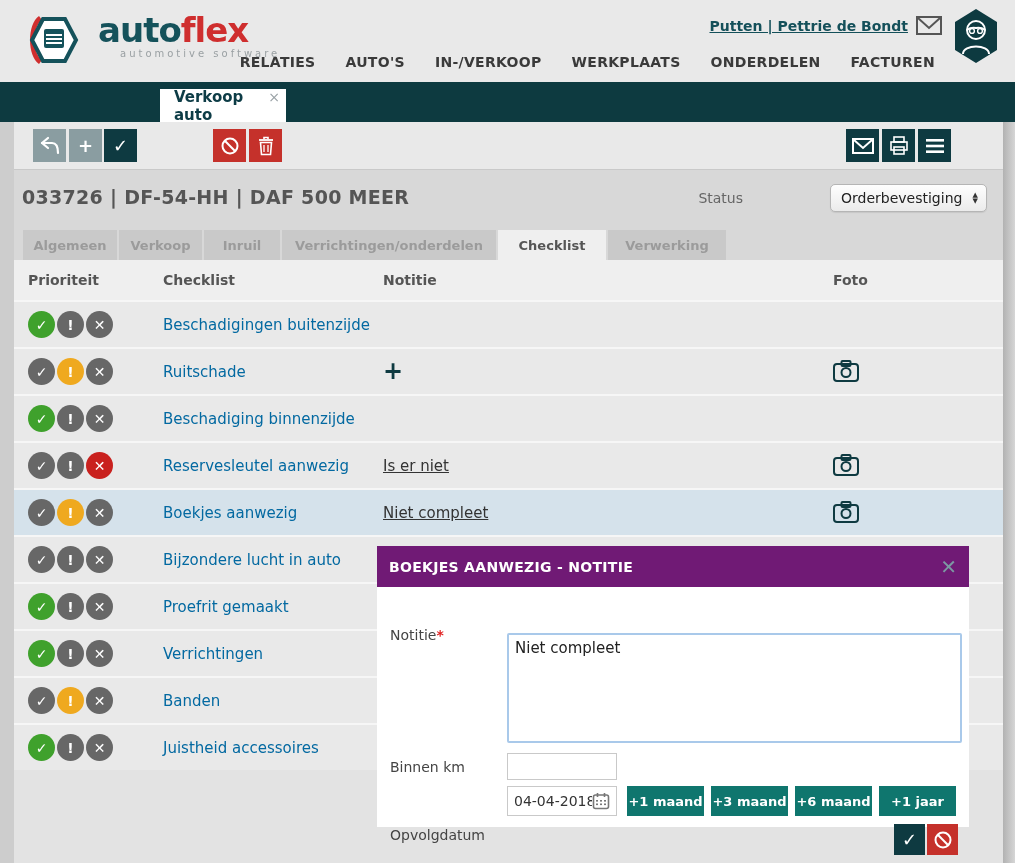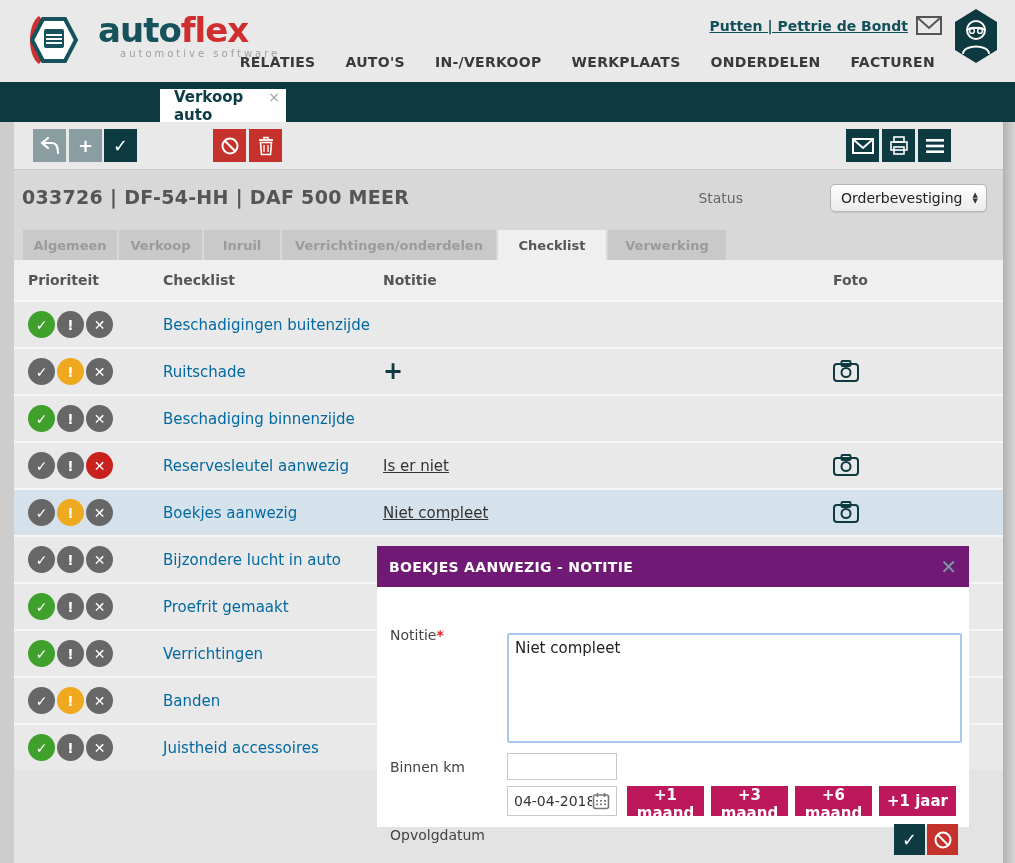--- a/index.html
+++ b/index.html
@@ -74,21 +74,21 @@
   .modal-close { color:#7c98a3; font-size:20px; font-weight:bold; cursor:pointer; }
   .modal-body { position:relative; height:240px; }
   .m-label { position:absolute; left:13px; font-size:14px; color:#444; }
   .lbl-notitie { top:40px; } .lbl-km { top:172px; } .lbl-datum { top:206px;margin-top:34px; }
   .req { color:#e02020; font-weight:bold; }
   .m-textarea { position:absolute; left:130px; top:46px; width:455px; height:110px; border:2px solid #a9c9ea; border-radius:2px; font-family:"DejaVu Sans","Liberation Sans",sans-serif; font-size:15px; color:#222; padding:4px 6px; resize:none; outline:none; background:#fff; }
   .m-km { position:absolute; left:130px; top:166px; width:110px; height:27px; border:1px solid #c9c9c9; font-size:14px; padding:0 6px; background:#fff; }
   .m-date-wrap { position:absolute; left:130px; top:199px; width:110px; height:30px; border:1px solid #c9c9c9; background:#fff; display:flex; align-items:center; padding:0 6px; }
   .m-date { border:none; outline:none; width:78px; font-size:14px; color:#333; font-family:"DejaVu Sans","Liberation Sans",sans-serif; }
   .m-quick { position:absolute; left:250px; top:199px; display:flex; gap:7px; }
-  .qbtn { width:77px; height:30px; background:#be185d; color:#fff; border:none; font-size:15px; font-weight:bold; font-family:"DejaVu Sans","Liberation Sans",sans-serif; cursor:pointer; }
+  .qbtn { width:77px; height:30px; background:#0f766e; color:#fff; border:none; font-size:13px; font-weight:bold; font-family:"DejaVu Sans","Liberation Sans",sans-serif; cursor:pointer; }
   .m-actions { position:absolute; right:11px; top:237px; display:flex; gap:2px; }
   .mbtn { width:31px; height:31px; display:flex; align-items:center; justify-content:center; cursor:pointer; }
   .mbtn.teal { background:#0e3a41; } .mbtn.red { background:#c5312b; }
   .mbtn .glyph { color:#fff; font-size:18px; font-weight:bold; }
 
   svg { display:block; }
 </style>
 </head>
 <body>
 

